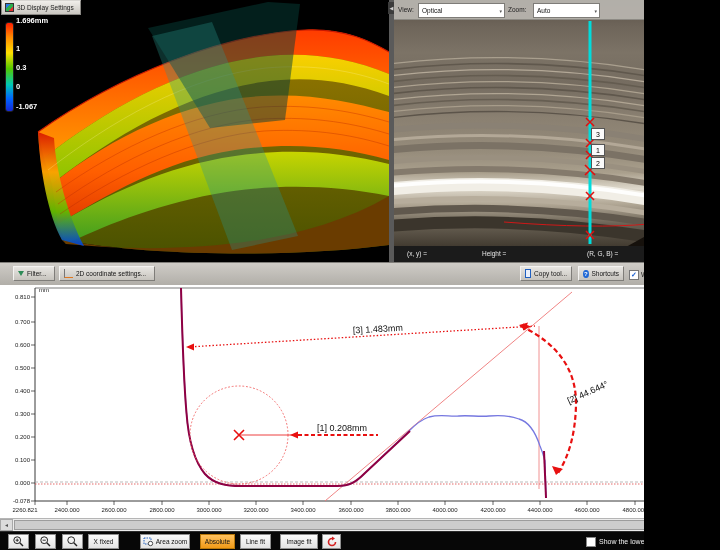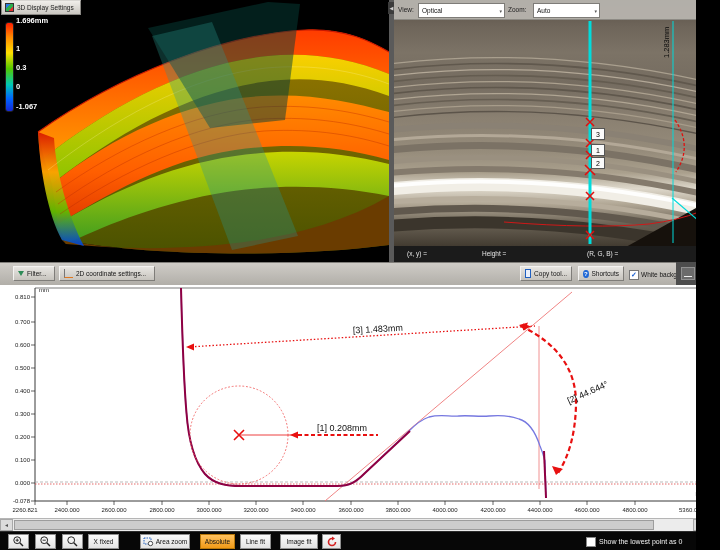--- a/index.html
+++ b/index.html
@@ -1,17 +1,17 @@
 <!DOCTYPE html>
 <html><head>
 <meta charset="utf-8">
 <style>
   html,body{margin:0;padding:0;background:#000;}
   body{font-family:"Liberation Sans",sans-serif;-webkit-font-smoothing:antialiased;}
-  #app{position:relative;width:696px;height:550px;overflow:hidden;background:#000;}
+  #app{position:relative;width:644px;height:550px;overflow:hidden;background:#000;}
   .abs{position:absolute;}
   
   #panel3d{left:0;top:0;width:389px;height:262px;background:#000;}
   .tab3d{left:1px;top:0;height:13px;display:flex;align-items:center;gap:3px;padding:0 6px 0 3px;
     background:linear-gradient(#f0eeea,#cac7c1);border:1px solid #8a8884;border-top-color:#d7d5d1;
     font-size:6.5px;color:#1b1b1b;}
   .tab3d-icon{width:7px;height:7px;display:inline-block;
     background:linear-gradient(135deg,#2a7de0 33%,#2fae4f 33% 66%,#e03030 66%);border:0.5px solid #333;}
   .cscale-bar{left:5px;top:22px;width:7px;height:88px;border:1px solid #222;border-radius:3px;
     background:linear-gradient(#ff1e00,#ff8a00 16%,#ffe000 34%,#53c800 52%,#00c8b4 70%,#0064ff 86%,#1428d7);}

